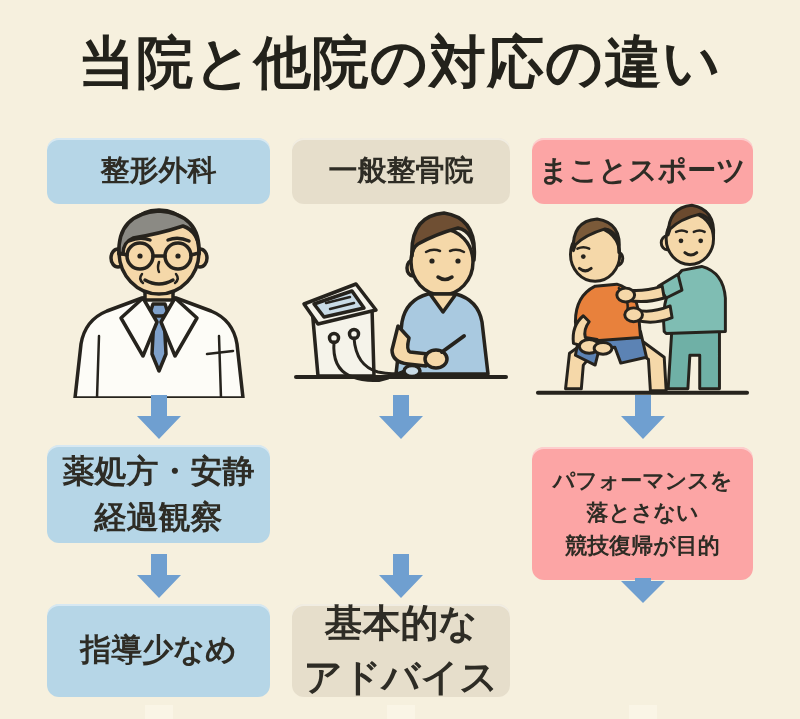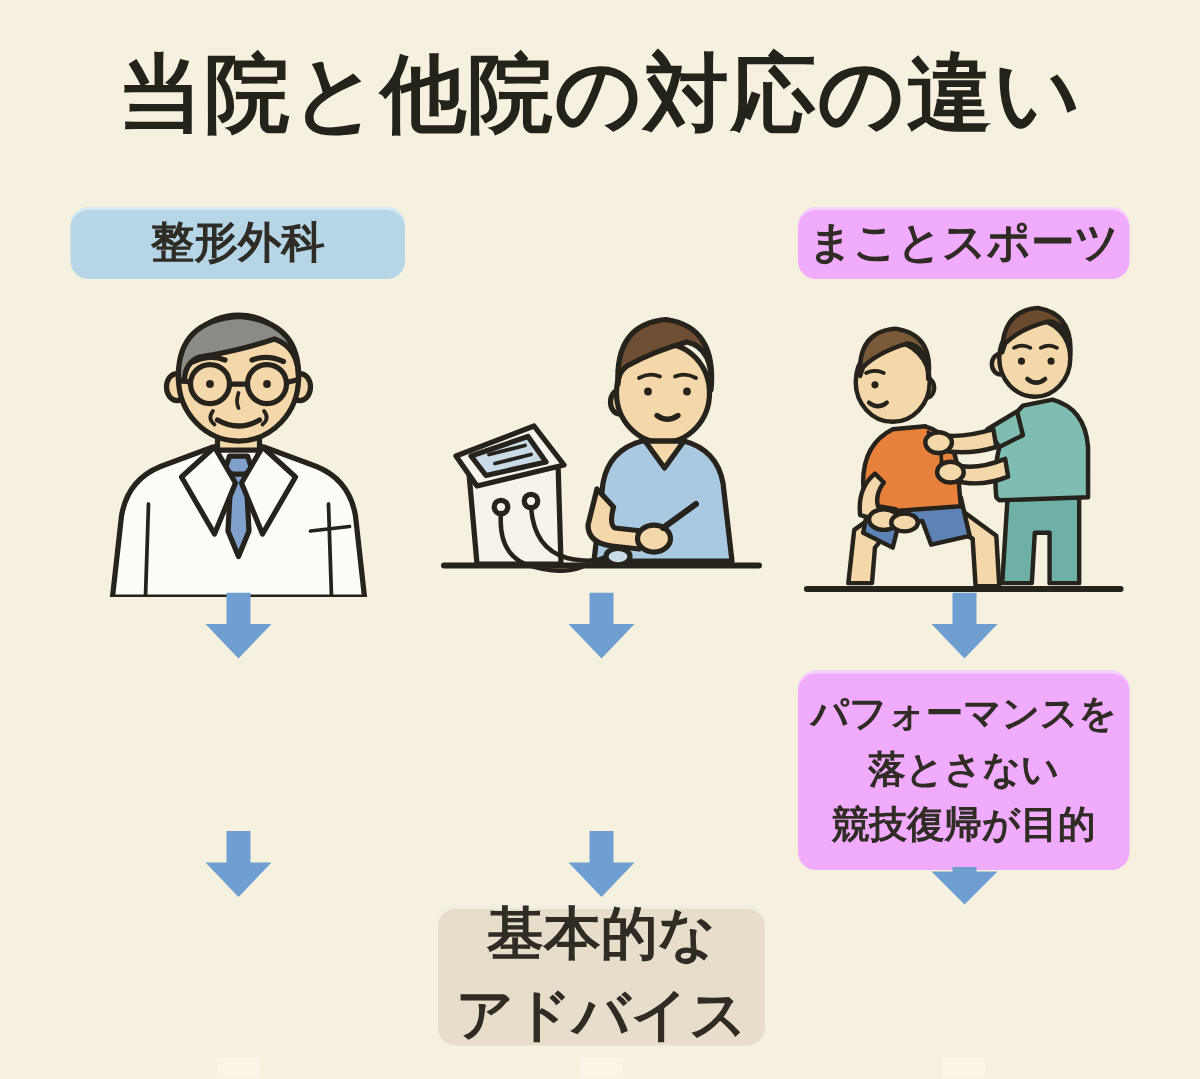--- a/index.html
+++ b/index.html
@@ -8,27 +8,27 @@
   .title{position:absolute;top:14px;left:0;width:100%;text-align:center;
          font-size:57px;font-weight:900;letter-spacing:1px;color:#23221b;margin-top:11px;}
   .column{position:absolute;top:138px;height:581px;}
   .col1{left:47px;width:223px;}
   .col2{left:292px;width:218px;}
   .col3{left:532px;width:221px;}
   .box{position:absolute;left:0;width:100%;border-radius:12px;
        display:flex;align-items:center;justify-content:center;text-align:center;
        font-weight:700;color:#2e2c25;box-shadow:inset 0 2px 0 rgba(255,255,255,.45);}
   .box span{white-space:pre-line;}
-  .hdr{top:0;height:48px;font-size:29px;}
+  .hdr{top:0;height:66px;font-size:29px;}
   .mid{top:307px;height:98px;font-size:32px;line-height:1.45;}
   .bot{top:466px;height:93px;font-size:31px;line-height:1.42;}
   .col1 .box{background:#b6d6e7;}
   .col2 .box{background:#e6decb;}
-  .col3 .box{background:#f0abfc;}
-  .col3 .mid{top:309px;height:133px;font-size:25px;line-height:1.48;}
+  .col3 .box{background:#fca5a5;}
+  .col3 .mid{top:309px;height:133px;font-size:22px;line-height:1.48;}
   .col3 .bot{font-size:27px;line-height:1.5;}
   .col2 .bot{font-size:38px;}
   .illus{position:absolute;top:60px;left:0;width:100%;height:200px;
          display:flex;justify-content:center;align-items:flex-end;}
   .arrow{position:absolute;left:50%;transform:translateX(-50%);}
   .a1{top:257px;}
   .a2{top:416px;}
   .col3 .a2{top:440px;}
   .stub{position:absolute;top:567px;left:50%;transform:translateX(-50%);
         width:28px;height:14px;background:#faf5e6;}
@@ -73,27 +73,37 @@
           <path d="M100,58 Q98,64 100,68" fill="none" stroke-width="2.5"></path>
           <path d="M86,76 Q100,84 114,76" fill="none"></path>
           <path d="M83,70 Q79,75 84,79" fill="none" stroke-width="2.5"></path>
           <path d="M117,70 Q121,75 116,79" fill="none" stroke-width="2.5"></path>
         </g>
       </svg>
     </div>
     <svg class="arrow a1" width="46" height="45" viewBox="0 0 46 45">
       <polygon points="15,0 31,0 31,21 45,21 23,44 1,21 15,21" fill="#6f9fd0"></polygon>
     </svg>
+    <div class="box mid">
+      <span>薬処方・安静
+経過観察</span>
+    </div>
     <svg class="arrow a2" width="46" height="45" viewBox="0 0 46 45">
       <polygon points="15,0 31,0 31,21 45,21 23,44 1,21 15,21" fill="#6f9fd0"></polygon>
     </svg>
+    <div class="box bot">
+      <span>指導少なめ</span>
+    </div>
     <div class="stub"></div>
   </div>
 
   <div class="column col2">
+    <div class="box hdr">
+      <span>一般整骨院</span>
+    </div>
     <div class="illus">
       <svg width="218" height="198" viewBox="0 0 218 198">
         <g stroke="#26231d" stroke-width="3.5" stroke-linejoin="round" stroke-linecap="round">
 
           <ellipse cx="121" cy="68" rx="6" ry="8" fill="#f5d8a9"></ellipse>
           <ellipse cx="150" cy="62" rx="31" ry="33" fill="#f5d8a9"></ellipse>
           <path d="M120,56 Q118,16 152,13 Q186,18 182,60 Q184,32 166,28 Q144,34 126,44 Q120,48 120,56 Z" fill="#6f4f33"></path>
           <path d="M134,52 Q141,48 148,51" fill="none" stroke-width="2.5"></path>
           <path d="M158,51 Q165,48 172,52" fill="none" stroke-width="2.5"></path>
           <circle cx="140" cy="61" r="2.6" fill="#26231d" stroke="none"></circle>

